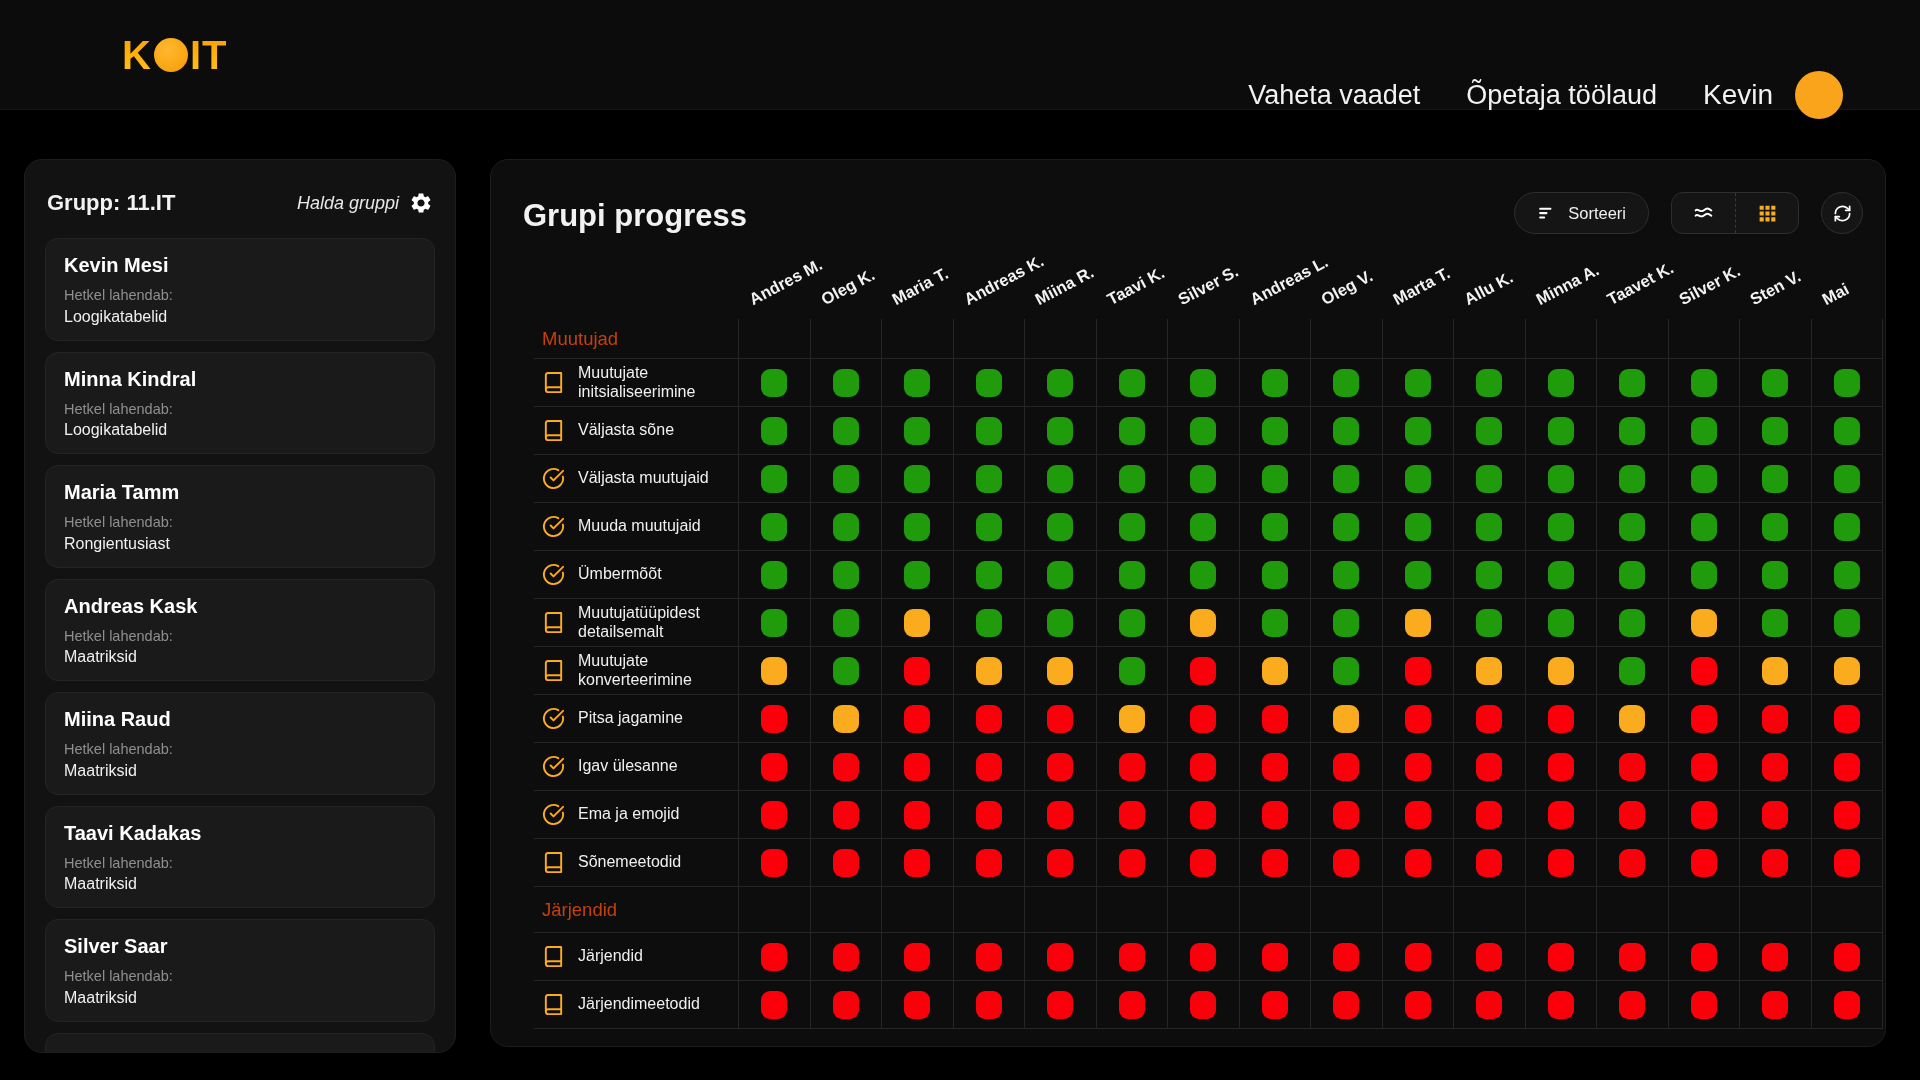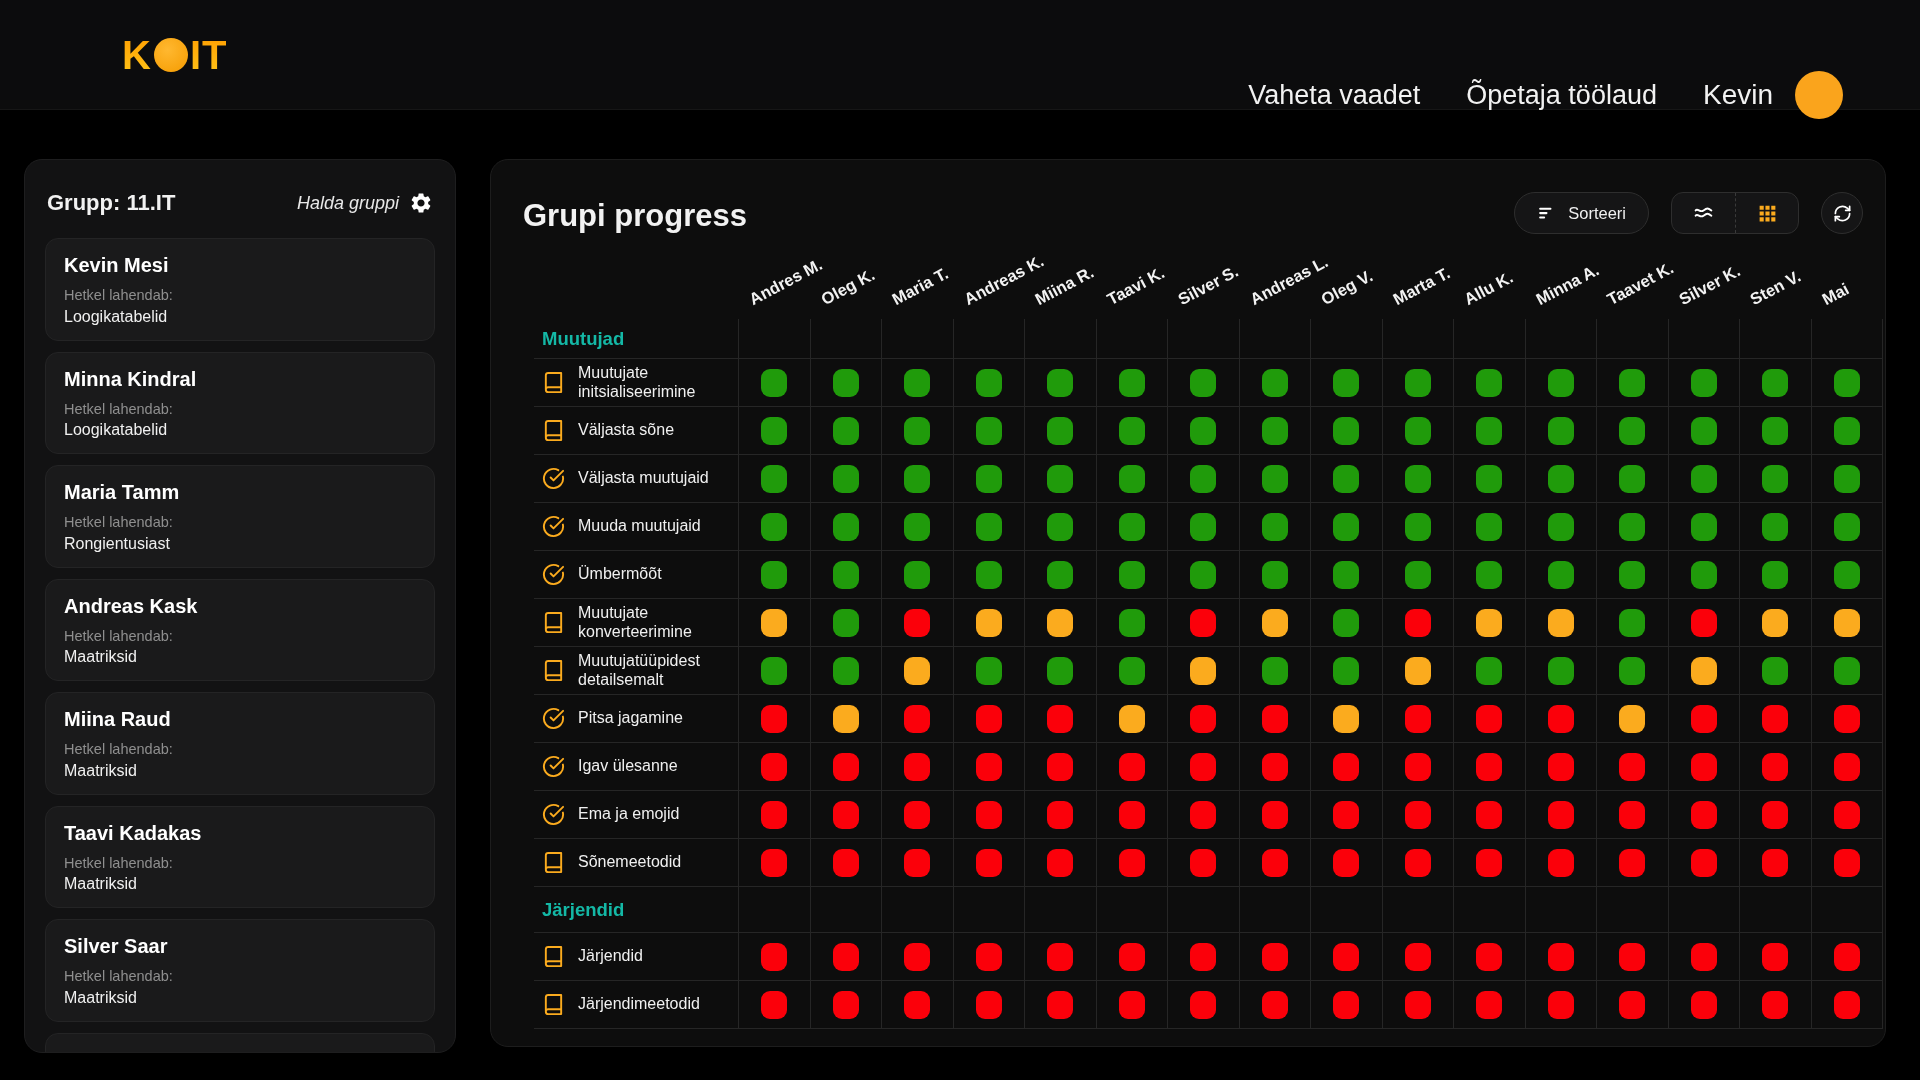--- a/index.html
+++ b/index.html
@@ -59,21 +59,21 @@
   .matrix { position:absolute; left:43px; top:63px; right:2px; }
   .m-head { position:relative; height:96px; }
   .m-colname { position:absolute; bottom:10px; white-space:nowrap; font-size:16.5px; font-weight:bold;
                transform:rotate(-28deg); transform-origin:left bottom; cursor:pointer; }
   .m-row { display:flex; border-bottom:1px solid var(--grid); }
   .m-label { width:var(--labw); display:flex; align-items:center; gap:13px; padding:0 6px 0 8px; }
   .m-label-text { font-size:16px; color:#f0f0f0; line-height:1.15; }
   .m-section-row { height:40px; }
   .m-section-row.second { height:46px; }
   .m-section-title { width:var(--labw); display:flex; align-items:center; padding-left:8px;
-                     font-size:18.5px; font-weight:bold; color:#14b8a6;text-align:right; }
+                     font-size:18.5px; font-weight:normal; color:#c2410c;text-align:right; }
   .m-data-row { height:48px; }
   .m-cell { width:var(--colw); flex:0 0 auto; display:flex; align-items:center; justify-content:center;
             border-left:1px solid var(--grid); }
   .m-cells-end { border-left:1px solid var(--grid); width:0; }
   .pill { width:26px; height:28px; border-radius:9px; cursor:pointer; }
   .row-icon { width:23px; height:23px; flex:0 0 auto; color:var(--accent); }
 </style>
 </head>
 <body>
 
@@ -503,20 +503,77 @@
           <div class="m-cell">
             <span class="pill" style="background: rgb(32, 155, 11);"></span>
           </div>
           <div class="m-cells-end"></div>
         </div>
         <div class="m-row m-data-row">
           <div class="m-label">
             <svg class="row-icon" viewBox="0 0 24 24" fill="none" stroke="currentColor" stroke-width="2" stroke-linecap="round" stroke-linejoin="round">
               <path d="M4 19.5v-15A2.5 2.5 0 0 1 6.5 2H20v20H6.5a2.5 2.5 0 0 1 0-5H20"></path>
             </svg>
+            <span class="m-label-text">Muutujatüüpidest detailsemalt</span>
+          </div>
+          <div class="m-cell">
+            <span class="pill" style="background: rgb(32, 155, 11);"></span>
+          </div>
+          <div class="m-cell">
+            <span class="pill" style="background: rgb(32, 155, 11);"></span>
+          </div>
+          <div class="m-cell">
+            <span class="pill" style="background: rgb(251, 171, 30);"></span>
+          </div>
+          <div class="m-cell">
+            <span class="pill" style="background: rgb(32, 155, 11);"></span>
+          </div>
+          <div class="m-cell">
+            <span class="pill" style="background: rgb(32, 155, 11);"></span>
+          </div>
+          <div class="m-cell">
+            <span class="pill" style="background: rgb(32, 155, 11);"></span>
+          </div>
+          <div class="m-cell">
+            <span class="pill" style="background: rgb(251, 171, 30);"></span>
+          </div>
+          <div class="m-cell">
+            <span class="pill" style="background: rgb(32, 155, 11);"></span>
+          </div>
+          <div class="m-cell">
+            <span class="pill" style="background: rgb(32, 155, 11);"></span>
+          </div>
+          <div class="m-cell">
+            <span class="pill" style="background: rgb(251, 171, 30);"></span>
+          </div>
+          <div class="m-cell">
+            <span class="pill" style="background: rgb(32, 155, 11);"></span>
+          </div>
+          <div class="m-cell">
+            <span class="pill" style="background: rgb(32, 155, 11);"></span>
+          </div>
+          <div class="m-cell">
+            <span class="pill" style="background: rgb(32, 155, 11);"></span>
+          </div>
+          <div class="m-cell">
+            <span class="pill" style="background: rgb(251, 171, 30);"></span>
+          </div>
+          <div class="m-cell">
+            <span class="pill" style="background: rgb(32, 155, 11);"></span>
+          </div>
+          <div class="m-cell">
+            <span class="pill" style="background: rgb(32, 155, 11);"></span>
+          </div>
+          <div class="m-cells-end"></div>
+        </div>
+        <div class="m-row m-data-row">
+          <div class="m-label">
+            <svg class="row-icon" viewBox="0 0 24 24" fill="none" stroke="currentColor" stroke-width="2" stroke-linecap="round" stroke-linejoin="round">
+              <path d="M4 19.5v-15A2.5 2.5 0 0 1 6.5 2H20v20H6.5a2.5 2.5 0 0 1 0-5H20"></path>
+            </svg>
             <span class="m-label-text">Muutujate konverteerimine</span>
           </div>
           <div class="m-cell">
             <span class="pill" style="background: rgb(251, 171, 30);"></span>
           </div>
           <div class="m-cell">
             <span class="pill" style="background: rgb(32, 155, 11);"></span>
           </div>
           <div class="m-cell">
             <span class="pill" style="background: rgb(251, 0, 10);"></span>
@@ -552,77 +609,20 @@
             <span class="pill" style="background: rgb(32, 155, 11);"></span>
           </div>
           <div class="m-cell">
             <span class="pill" style="background: rgb(251, 0, 10);"></span>
           </div>
           <div class="m-cell">
             <span class="pill" style="background: rgb(251, 171, 30);"></span>
           </div>
           <div class="m-cell">
             <span class="pill" style="background: rgb(251, 171, 30);"></span>
-          </div>
-          <div class="m-cells-end"></div>
-        </div>
-        <div class="m-row m-data-row">
-          <div class="m-label">
-            <svg class="row-icon" viewBox="0 0 24 24" fill="none" stroke="currentColor" stroke-width="2" stroke-linecap="round" stroke-linejoin="round">
-              <path d="M4 19.5v-15A2.5 2.5 0 0 1 6.5 2H20v20H6.5a2.5 2.5 0 0 1 0-5H20"></path>
-            </svg>
-            <span class="m-label-text">Muutujatüüpidest detailsemalt</span>
-          </div>
-          <div class="m-cell">
-            <span class="pill" style="background: rgb(32, 155, 11);"></span>
-          </div>
-          <div class="m-cell">
-            <span class="pill" style="background: rgb(32, 155, 11);"></span>
-          </div>
-          <div class="m-cell">
-            <span class="pill" style="background: rgb(251, 171, 30);"></span>
-          </div>
-          <div class="m-cell">
-            <span class="pill" style="background: rgb(32, 155, 11);"></span>
-          </div>
-          <div class="m-cell">
-            <span class="pill" style="background: rgb(32, 155, 11);"></span>
-          </div>
-          <div class="m-cell">
-            <span class="pill" style="background: rgb(32, 155, 11);"></span>
-          </div>
-          <div class="m-cell">
-            <span class="pill" style="background: rgb(251, 171, 30);"></span>
-          </div>
-          <div class="m-cell">
-            <span class="pill" style="background: rgb(32, 155, 11);"></span>
-          </div>
-          <div class="m-cell">
-            <span class="pill" style="background: rgb(32, 155, 11);"></span>
-          </div>
-          <div class="m-cell">
-            <span class="pill" style="background: rgb(251, 171, 30);"></span>
-          </div>
-          <div class="m-cell">
-            <span class="pill" style="background: rgb(32, 155, 11);"></span>
-          </div>
-          <div class="m-cell">
-            <span class="pill" style="background: rgb(32, 155, 11);"></span>
-          </div>
-          <div class="m-cell">
-            <span class="pill" style="background: rgb(32, 155, 11);"></span>
-          </div>
-          <div class="m-cell">
-            <span class="pill" style="background: rgb(251, 171, 30);"></span>
-          </div>
-          <div class="m-cell">
-            <span class="pill" style="background: rgb(32, 155, 11);"></span>
-          </div>
-          <div class="m-cell">
-            <span class="pill" style="background: rgb(32, 155, 11);"></span>
           </div>
           <div class="m-cells-end"></div>
         </div>
         <div class="m-row m-data-row">
           <div class="m-label">
             <svg class="row-icon" viewBox="0 0 24 24" fill="none" stroke="currentColor" stroke-width="2" stroke-linecap="round" stroke-linejoin="round">
               <path d="M21.8 10A10 10 0 1 1 17 3.34"></path>
               <path d="m9 11 3 3L22 4"></path>
             </svg>
             <span class="m-label-text">Pitsa jagamine</span>

